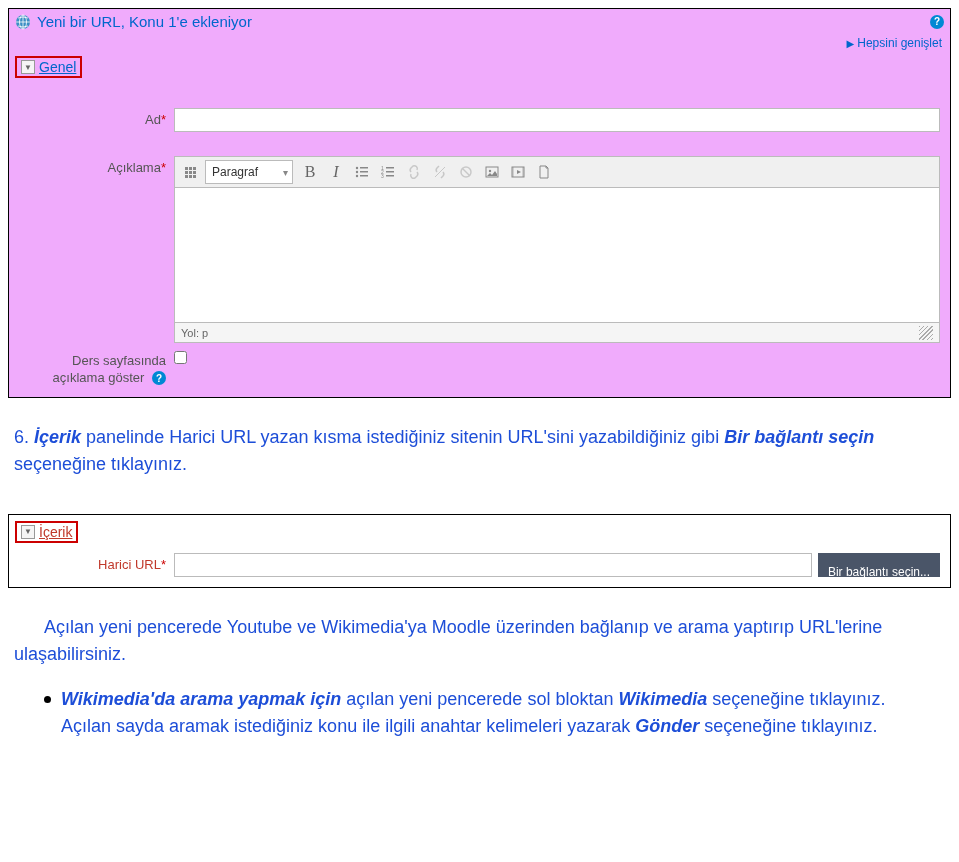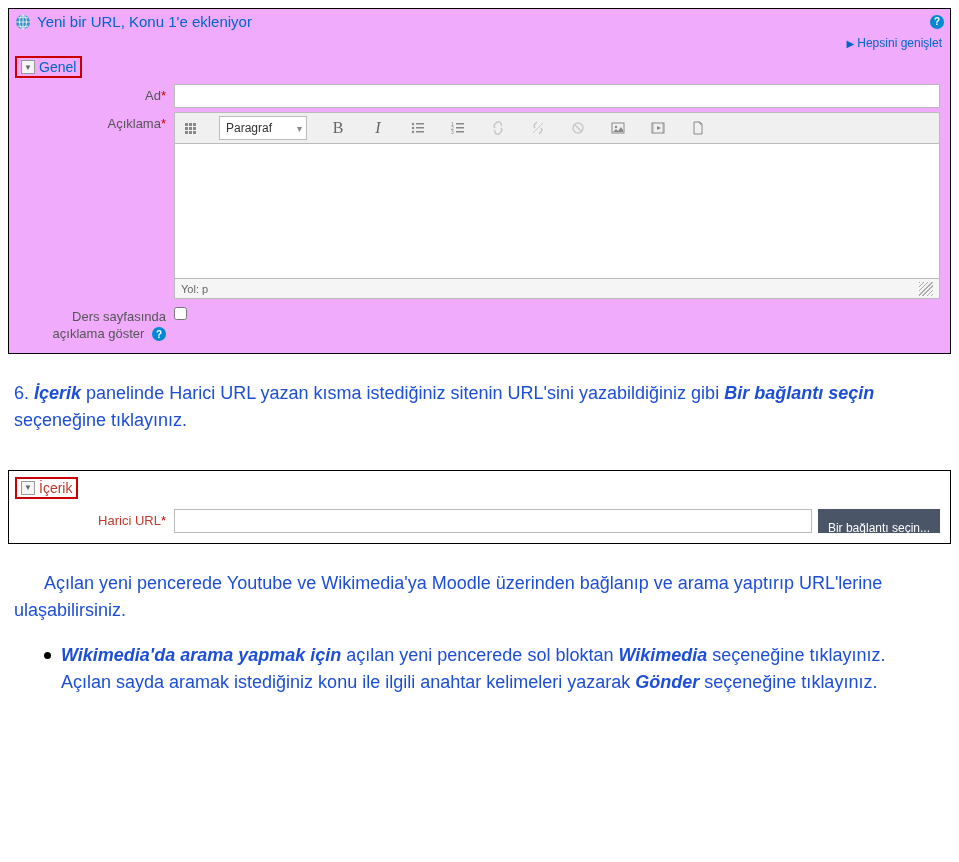--- a/index.html
+++ b/index.html
@@ -13,31 +13,31 @@
   .header-title { color: #0066cc; font-size: 15px; font-weight: normal; flex: 1; }
   .help-icon { width: 14px; height: 14px; border-radius: 50%; background: #0088d4; color: #fff; font-size: 10px; display: inline-flex; align-items: center; justify-content: center; font-weight: bold; margin-left: 4px; }
   
   .expand-row { display: flex; justify-content: flex-end; padding: 2px 8px 6px; }
   .expand-link { color: #0066cc; font-size: 12px; display: inline-flex; align-items: center; }
   .expand-link .tri { color: #0066cc; margin-right: 3px; font-size: 10px; }
   
   .section-label { display: inline-flex; align-items: center; border: 2px solid #c00; padding: 1px 4px; margin-left: 6px; margin-bottom: 6px; }
   .section-label.noborder { border: none; }
   .section-toggle { width: 14px; height: 14px; border: 1px solid #999; background: #f5f5f5; display: inline-flex; align-items: center; justify-content: center; font-size: 8px; color: #666; margin-right: 4px; }
-  .section-text { color: #0066cc; font-size: 14px; }
+  .section-text { color: #0066cc; font-size: 14px; text-decoration: underline; }
   
   .form-body { padding: 0 10px 10px 10px; }
-  .form-row { display: flex; align-items: flex-start; margin-bottom: 4px; }
+  .form-row { display: flex; align-items: flex-start; margin-bottom: 4px; margin-top: 24px; }
   .form-label-col { width: 155px; text-align: right; padding-right: 8px; padding-top: 4px; color: #555; font-size: 13px; }
   .req { color: #c00; }
   .form-field-col { flex: 1; }
   
   .text-input { width: 100%; height: 24px; border: 1px solid #bbb; padding: 2px 4px; font-size: 13px; }
   
-  .editor-toolbar { border: 1px solid #bbb; background: #f0f0f0; display: flex; align-items: center; height: 32px; padding: 0 4px; gap: 14px; }
+  .editor-toolbar { border: 1px solid #bbb; background: #f0f0f0; display: flex; align-items: center; height: 32px; padding: 0 4px; gap: 0; }
   .tb-btn { width: 26px; height: 26px; border: 1px solid transparent; background: transparent; display: inline-flex; align-items: center; justify-content: center; cursor: pointer; color: #666; font-size: 14px; }
   .tb-btn.expand-tb { width: 22px; }
   .tb-btn.disabled { opacity: 0.45; }
   .tb-select { height: 24px; border: 1px solid #bbb; background: #fff; font-size: 12px; padding: 0 18px 0 6px; margin: 0 4px; position: relative; display: inline-flex; align-items: center; min-width: 88px; }
   .tb-select::after { content: "▾"; position: absolute; right: 4px; font-size: 10px; color: #888; }
   .tb-bold { font-family: Georgia, serif; font-weight: normal; font-size: 16px; }
   .tb-italic { font-family: Georgia, serif; font-style: italic; font-size: 16px; }
   
   .editor-body { border: 1px solid #bbb; border-top: none; height: 135px; background: #fff; }
   .editor-footer { border: 1px solid #bbb; border-top: none; height: 20px; background: #f5f5f5; font-size: 11px; color: #666; display: flex; align-items: center; padding: 0 6px; justify-content: space-between; }

